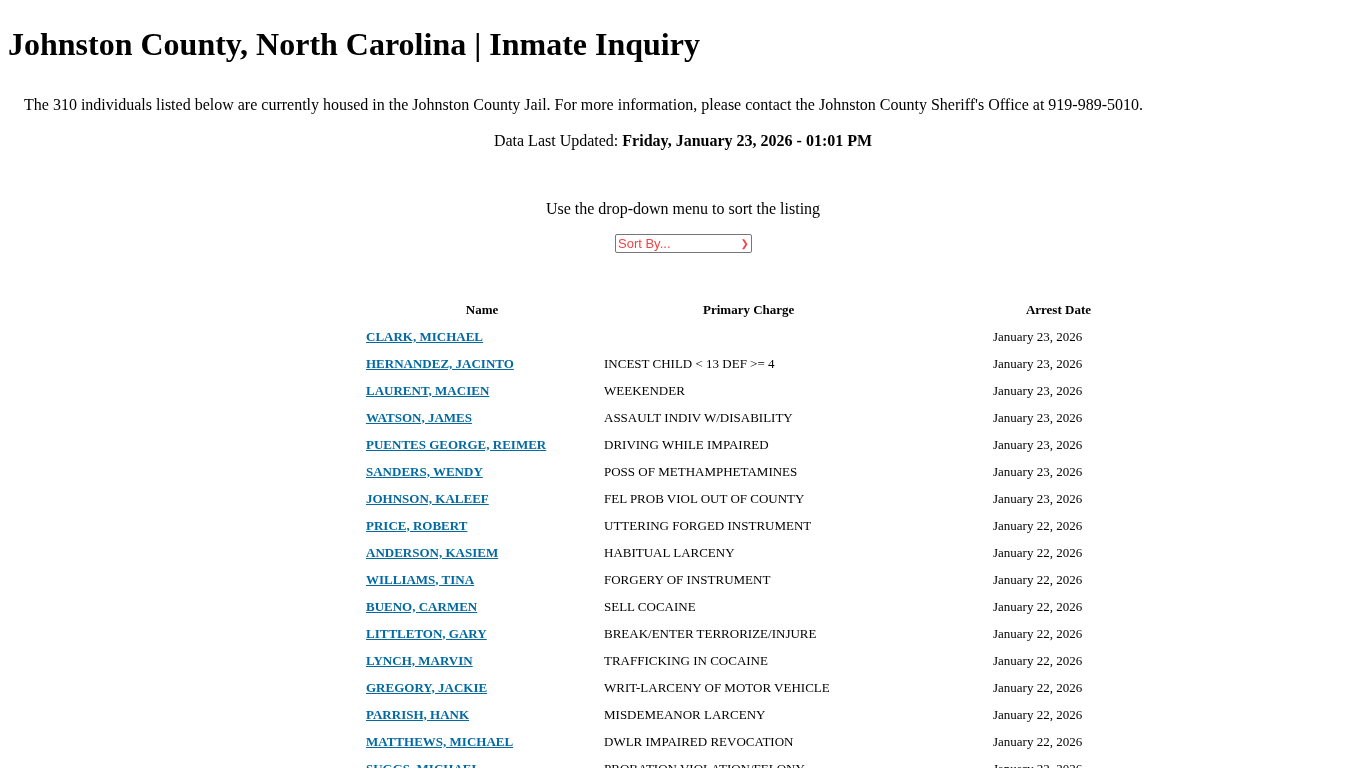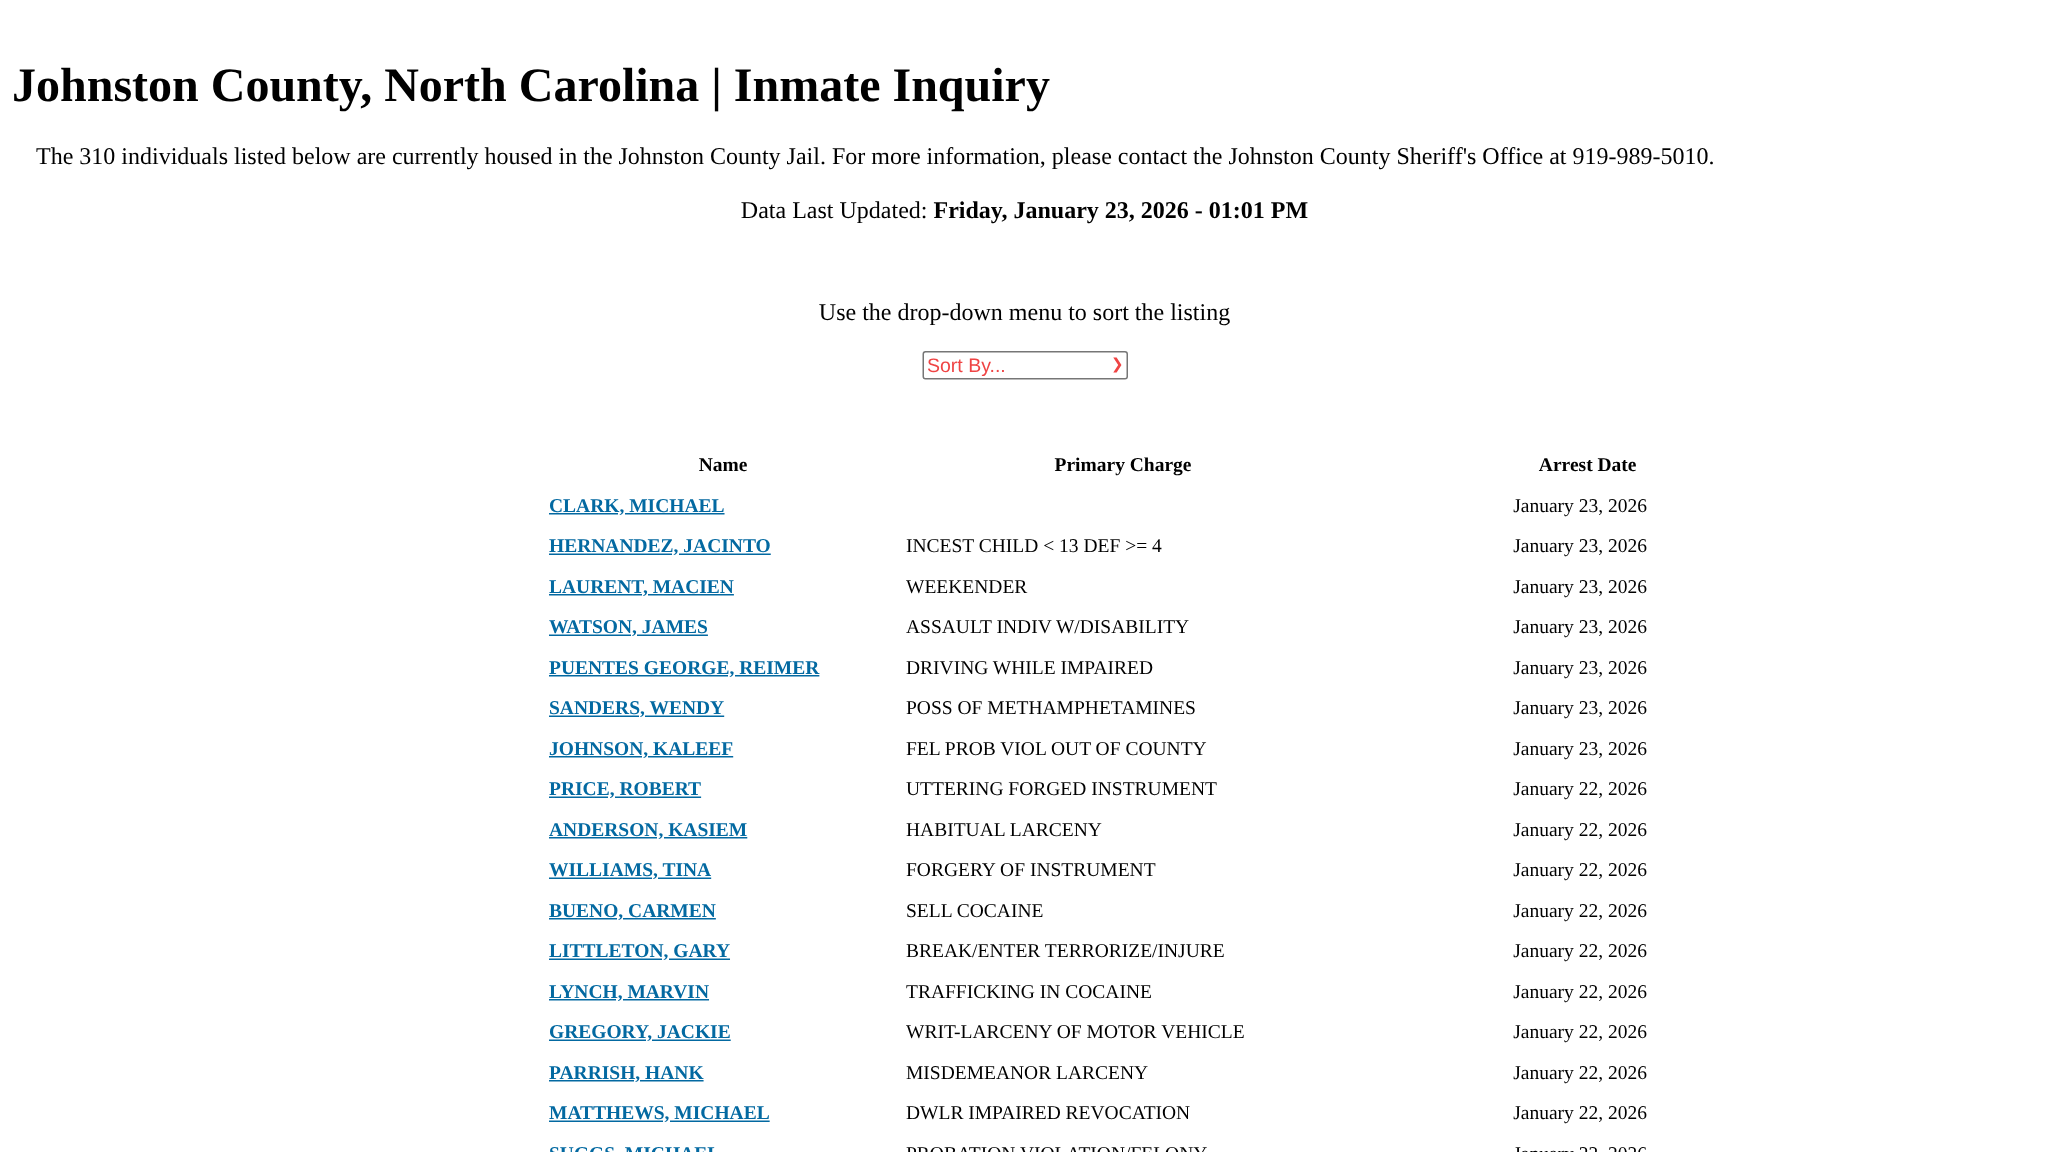--- a/index.html
+++ b/index.html
@@ -3,21 +3,21 @@
   <meta charset="utf-8">
   <style>
     html, body { margin: 0; padding: 0; background: #ffffff; }
     body {
       width: 1366px; height: 768px; overflow: hidden;
       font-family: "Liberation Serif", "DejaVu Serif", serif;
       color: #000;
       position: relative;
     }
     h1 {
-      position: absolute; left: 8px; top: 36px; margin: 0;
+      position: absolute; left: 8px; top: 24px; margin: 0;
       font-size: 32px; font-weight: bold; line-height: 40px;
       white-space: nowrap;
     }
     .intro {
       position: absolute; left: 8px; top: 79px; margin: 16px;
       font-size: 16px; line-height: 20px; white-space: nowrap;
     }
     .updated {
       position: absolute; left: 0; width: 1366px; top: 131px; text-align: center;
       font-size: 16px; line-height: 20px;
@@ -48,21 +48,21 @@
       font-size: 13px;
     }
     table.roster th {
       font-weight: bold; height: 26px; padding: 0; vertical-align: middle;
     }
     table.roster td {
       height: 27px; padding: 0; vertical-align: middle; white-space: nowrap;
     }
     .col-name { width: 238px; padding-left: 6px !important; }
     .col-charge { width: 290px; }
-    .col-date { width: 98px; text-align: right; }
+    .col-date { width: 98px; }
     th.col-name { text-align: center; padding-left: 0 !important; }
     th.col-charge { text-align: left; padding-left: 99px !important; margin-top: 12px; }
     th.col-date { text-align: right; padding-right: 7px !important; }
     a.inmate-link {
       color: #0369a1; font-weight: bold; text-decoration: underline;
     }
   </style>
 </head>
 <body>
 

